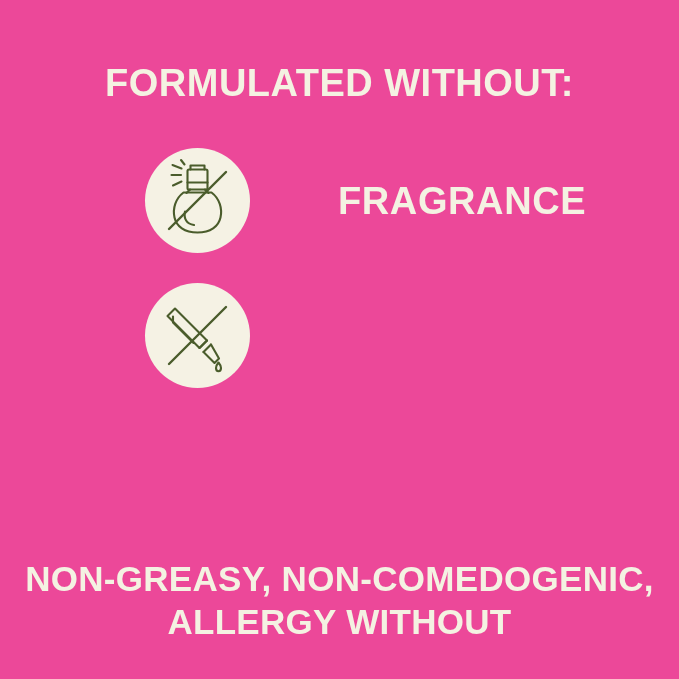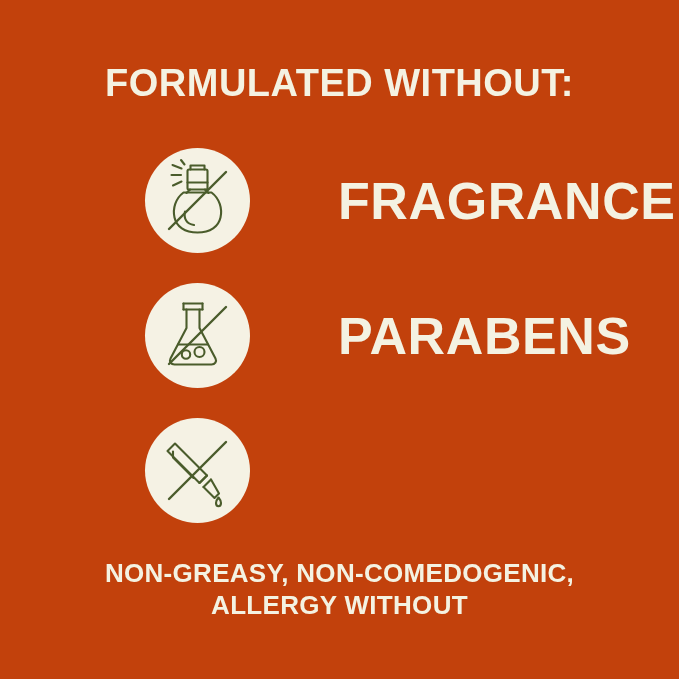--- a/index.html
+++ b/index.html
@@ -10,21 +10,21 @@
     width: 679px;
     height: 679px;
     overflow: hidden;
     font-family: "Liberation Sans", sans-serif;
   }
 
   #panel {
     position: relative;
     width: 679px;
     height: 679px;
-    background: #c2410c;
+    background: #ec4899;
     box-sizing: border-box;
   }
 
   
   #title {
     position: absolute;
     top: 64px;
     left: 0;
     width: 679px;
     text-align: center;
@@ -66,37 +66,37 @@
     width: 105px;
     height: 105px;
   }
   .row-label {
     position: absolute;
     left: 338px;
     top: 50%;
     transform: translateY(-50%);
     color: #f4f2e2;
     font-family: "Liberation Sans", sans-serif;
-    font-size: 52px;
+    font-size: 38px;
     font-weight: bold;
     letter-spacing: 0.6px;
     line-height: 1;
     white-space: nowrap;
   }
 
   
   #footer {
     position: absolute;
     top: 558px;
     left: 0;
     width: 679px;
     text-align: center;
     color: #f4f2e2;
     font-family: "Liberation Sans", sans-serif;
-    font-size: 26px;
+    font-size: 35px;
     font-weight: bold;
     letter-spacing: 0.3px;
     line-height: 1.22;
   }
   #footer div {
     white-space: nowrap;
   }
 </style>
 </head>
 <body>
@@ -134,50 +134,20 @@
             <path d="M36.5 33.5 L28 37.5"></path>
             <path d="M39.5 16.5 L36 12"></path>
           </g>
 
           <line x1="24" y1="81" x2="81" y2="24" stroke="#4a5c2b" stroke-width="2.4" stroke-linecap="round"></line>
         </svg>
       </span>
       <span class="row-label">FRAGRANCE</span>
     </div>
 
-    <div class="row">
-      <span class="icon-circle">
-        <svg viewBox="0 0 105 105" xmlns="http://www.w3.org/2000/svg">
-          <g fill="none" stroke="#4a5c2b" stroke-width="2.1" stroke-linecap="round" stroke-linejoin="round">
-
-            <path d="M38.5 20.5 L57.5 20.5"></path>
-            <path d="M38.5 26.5 L57.5 26.5"></path>
-            <path d="M38.5 20.5 L38.5 26.5"></path>
-            <path d="M57.5 20.5 L57.5 26.5"></path>
-
-            <path d="M41.5 26.5
-                     L41.5 45
-                     L25.5 75.5
-                     C24 78.5 26 81.5 29.5 81.5
-                     L66.5 81.5
-                     C70 81.5 72 78.5 70.5 75.5
-                     L54.5 45
-                     L54.5 26.5"></path>
-
-            <path d="M33 61.5 L63 61.5"></path>
-
-            <circle cx="41" cy="71.5" r="4.2"></circle>
-            <circle cx="54.5" cy="69" r="5"></circle>
-          </g>
-
-          <line x1="24" y1="81" x2="81" y2="24" stroke="#4a5c2b" stroke-width="2.4" stroke-linecap="round"></line>
-        </svg>
-      </span>
-      <span class="row-label">PARABENS</span>
-    </div>
 
     <div class="row">
       <span class="icon-circle">
         <svg viewBox="0 0 105 105" xmlns="http://www.w3.org/2000/svg">
           <g fill="none" stroke="#4a5c2b" stroke-width="2.1" stroke-linecap="round" stroke-linejoin="round">
 
             <path d="M22.5 33
                      L30 25.5
                      L62 57.5
                      L54.5 65

